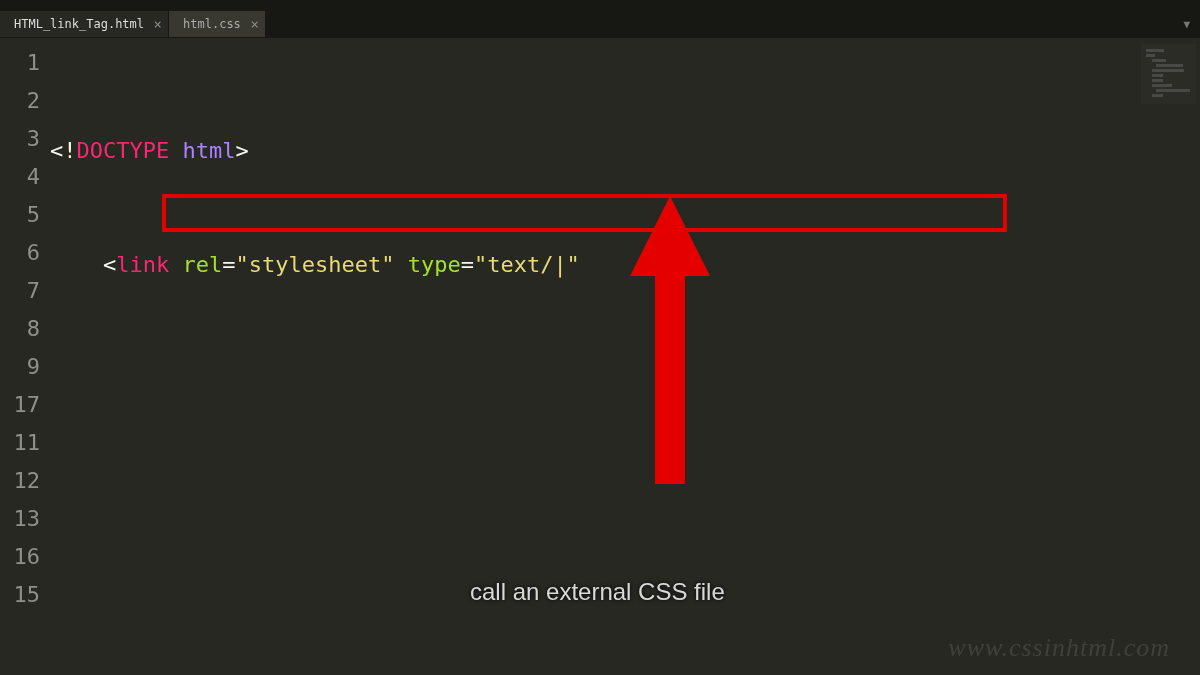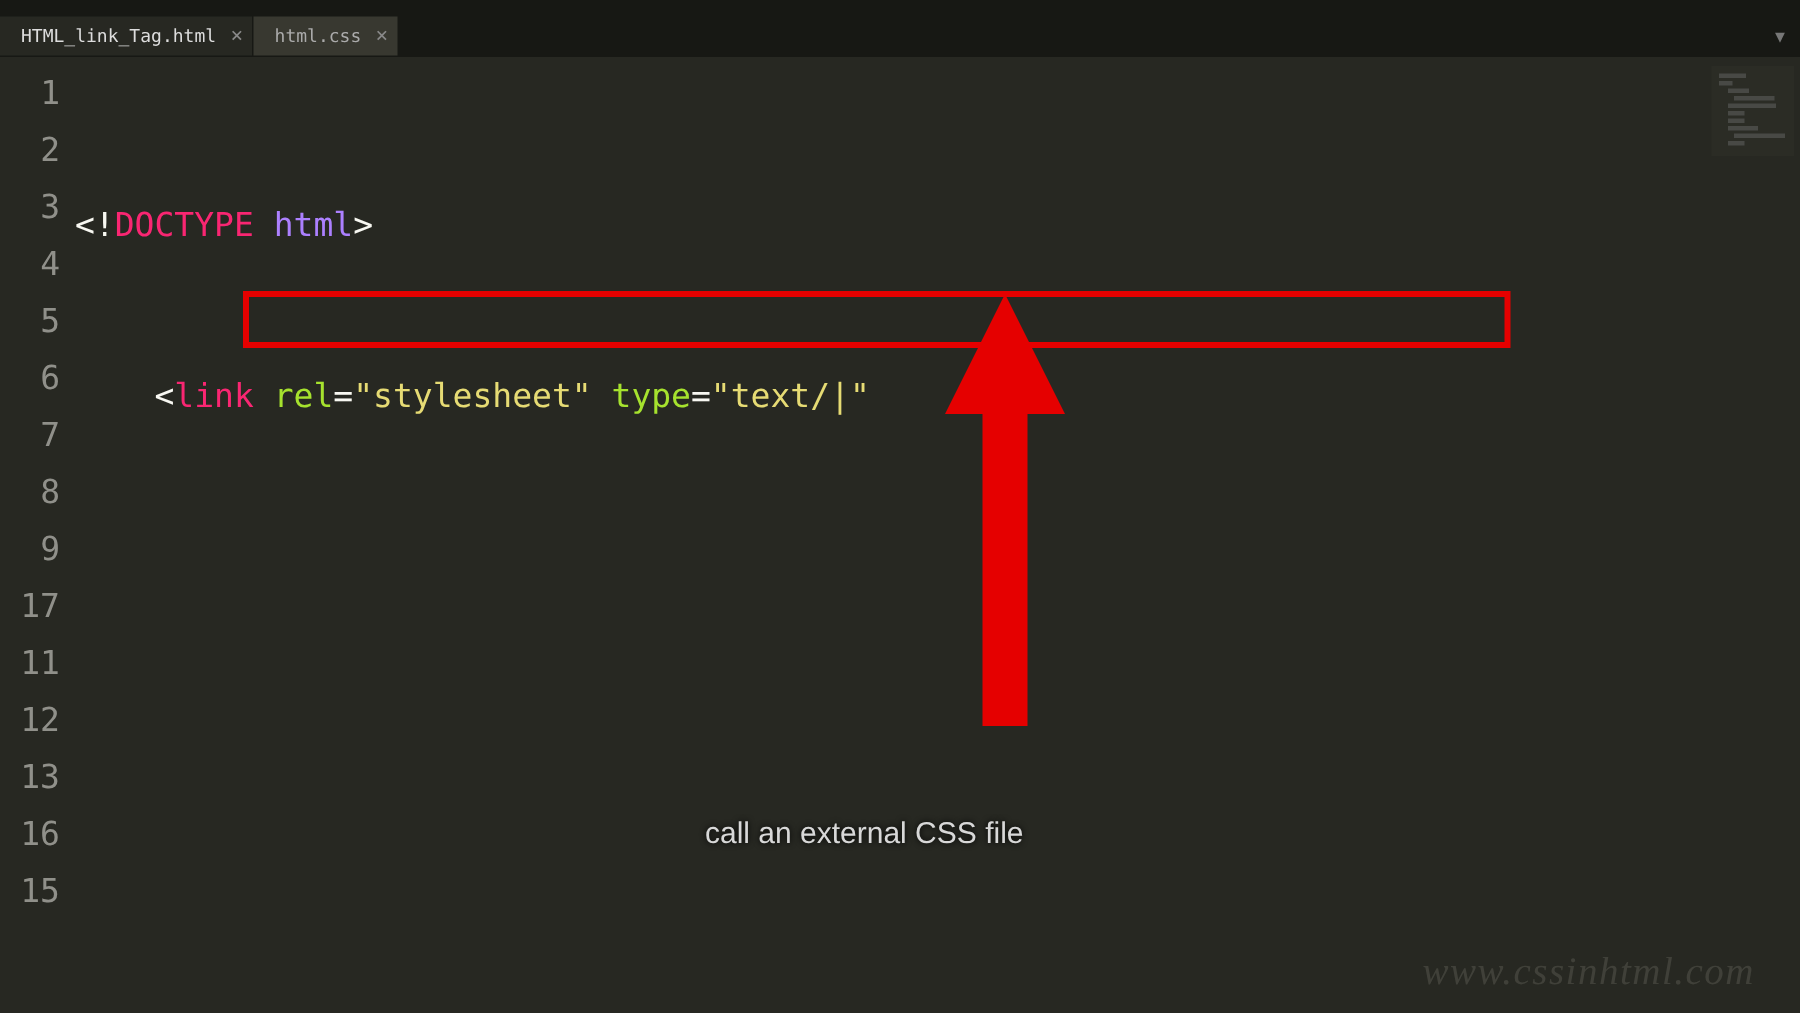--- a/index.html
+++ b/index.html
@@ -96,23 +96,23 @@
   position: absolute;
   left: 630px;
   top: 196px;
   width: 80px;
   height: 288px;
   pointer-events: none;
 }
 .caption {
   position: absolute;
   left: 470px;
-  top: 545px;
+  top: 578px;
   font-family: Arial, sans-serif;
-  font-size: 20px;
+  font-size: 24px;
   color: #d8d8d8;
   text-shadow: 0 0 4px #000;
 }
 .watermark {
   position: absolute;
   right: 30px;
   bottom: 12px;
   font-family: Georgia, serif;
   font-size: 26px;
   color: rgba(130,130,120,0.28);

